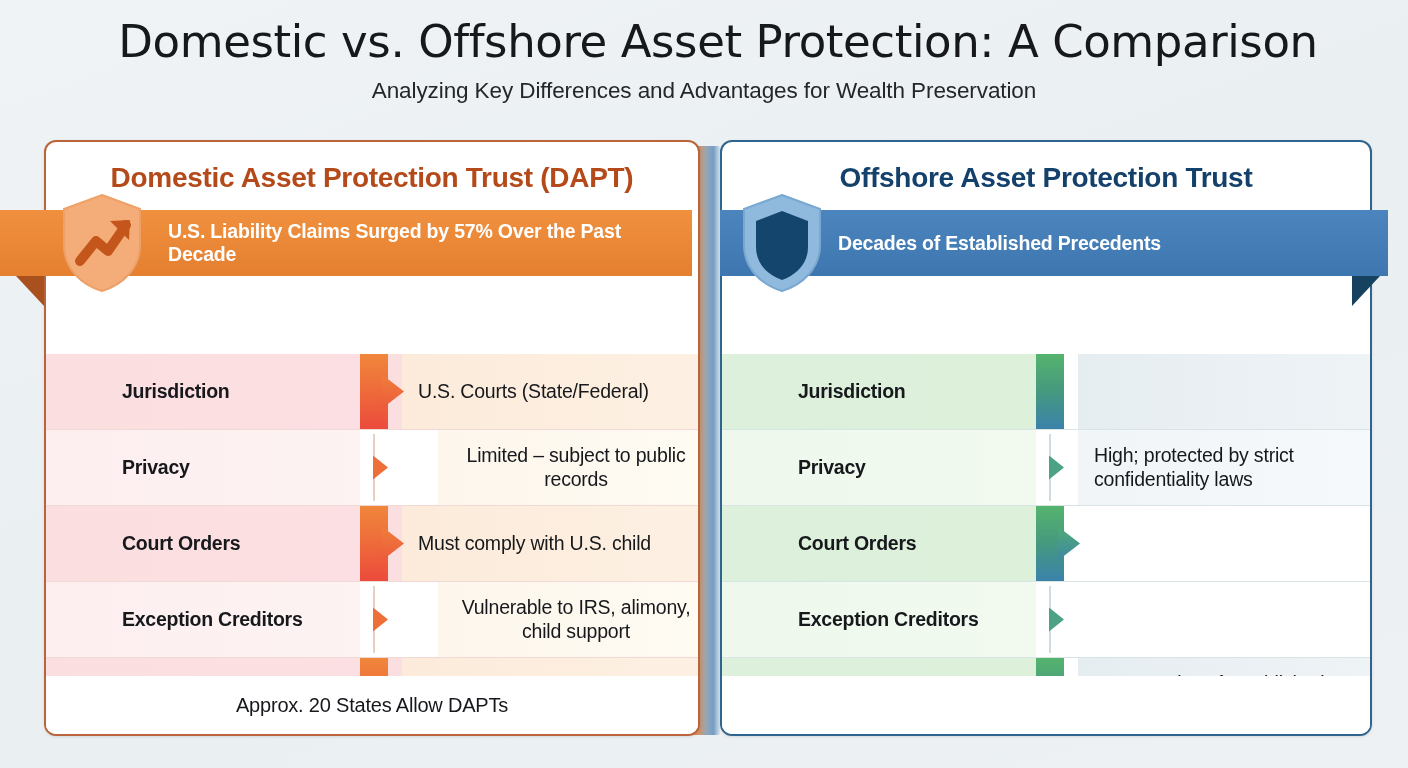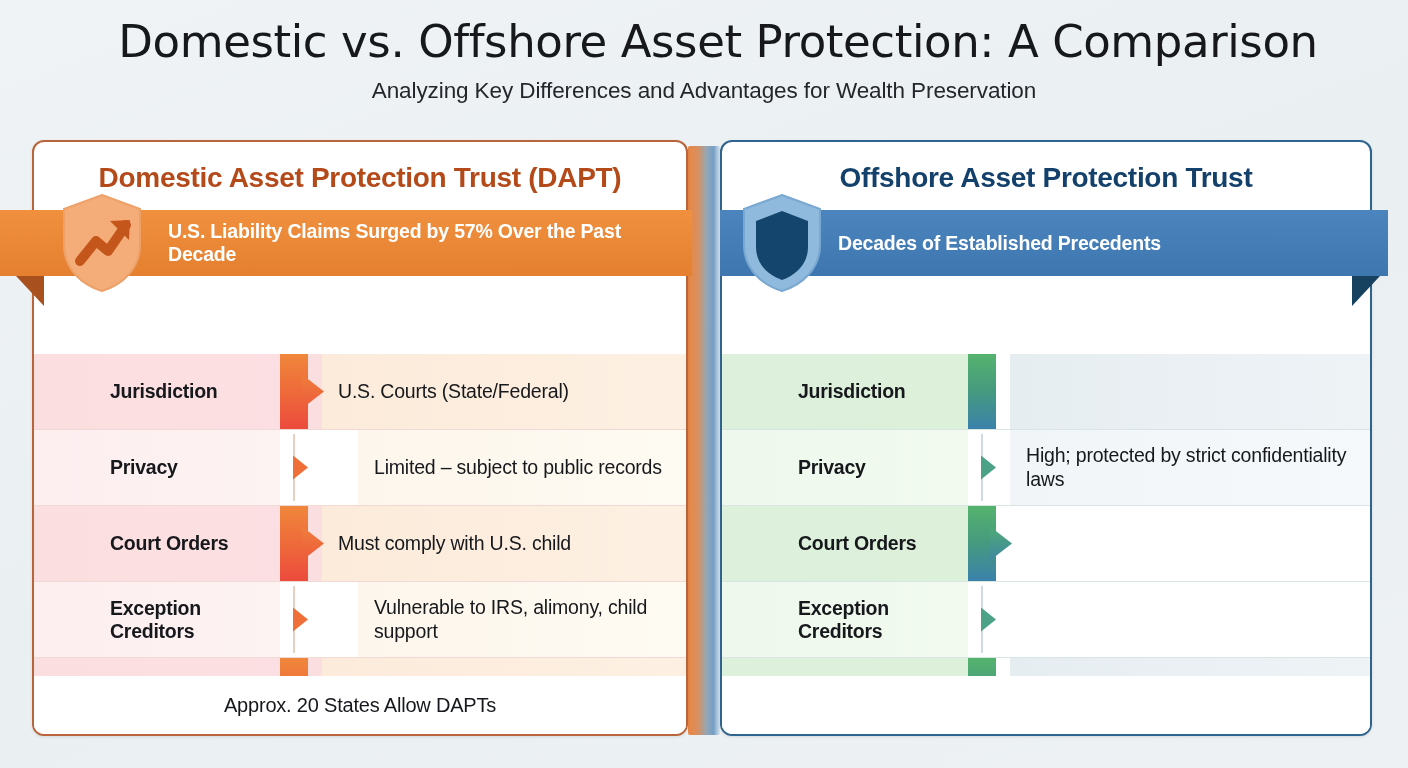--- a/index.html
+++ b/index.html
@@ -36,21 +36,21 @@
     opacity:.95;
     border-radius:2px;
   }
 
   
   .card {
     position:absolute; top:140px; height:596px;
     background:#ffffff; border-radius:12px;
     overflow:hidden;
   }
-  .card-left  { left:32px;  width:656px; border:2.5px solid #b9643a; box-shadow:0 1px 3px rgba(0,0,0,.10); }
+  .card-left  { left:44px;  width:656px; border:2.5px solid #b9643a; box-shadow:0 1px 3px rgba(0,0,0,.10);text-align:center; }
   .card-right { left:720px; width:652px; border:2.5px solid #2f648f; box-shadow:0 1px 3px rgba(0,0,0,.10); }
 
   .card-title {
     height:72px; display:flex; align-items:center; justify-content:center;
     font-size:28px; font-weight:bold; letter-spacing:-0.3px;
   }
   .card-left  .card-title { color:#b44a19; }
   .card-right .card-title { color:#14416b; }
 
   
@@ -79,21 +79,21 @@
   
   .shield { position:absolute; width:84px; height:100px; top:193px; }
   .shield-left  { left:60px; }
   .shield-right { left:740px; }
 
   
   .rows { position:absolute; top:212px; left:0; right:0; }
   .row { display:flex; height:76px; position:relative; }
 
   .cell-label {
-    width:246px; flex:none; display:flex; align-items:center; gap:14px;
+    width:314px; flex:none; display:flex; align-items:center; gap:14px;
     padding-left:22px; position:relative;
   }
   .cell-label .lbl {
     font-size:19.5px; font-weight:bold; color:#16181c; line-height:1.16;
     letter-spacing:-0.25px;
   }
   .cell-value {
     flex:1; display:flex; align-items:center; padding-left:16px; 
     font-size:19.5px; color:#16181c; line-height:1.22; letter-spacing:-0.2px;
   }

